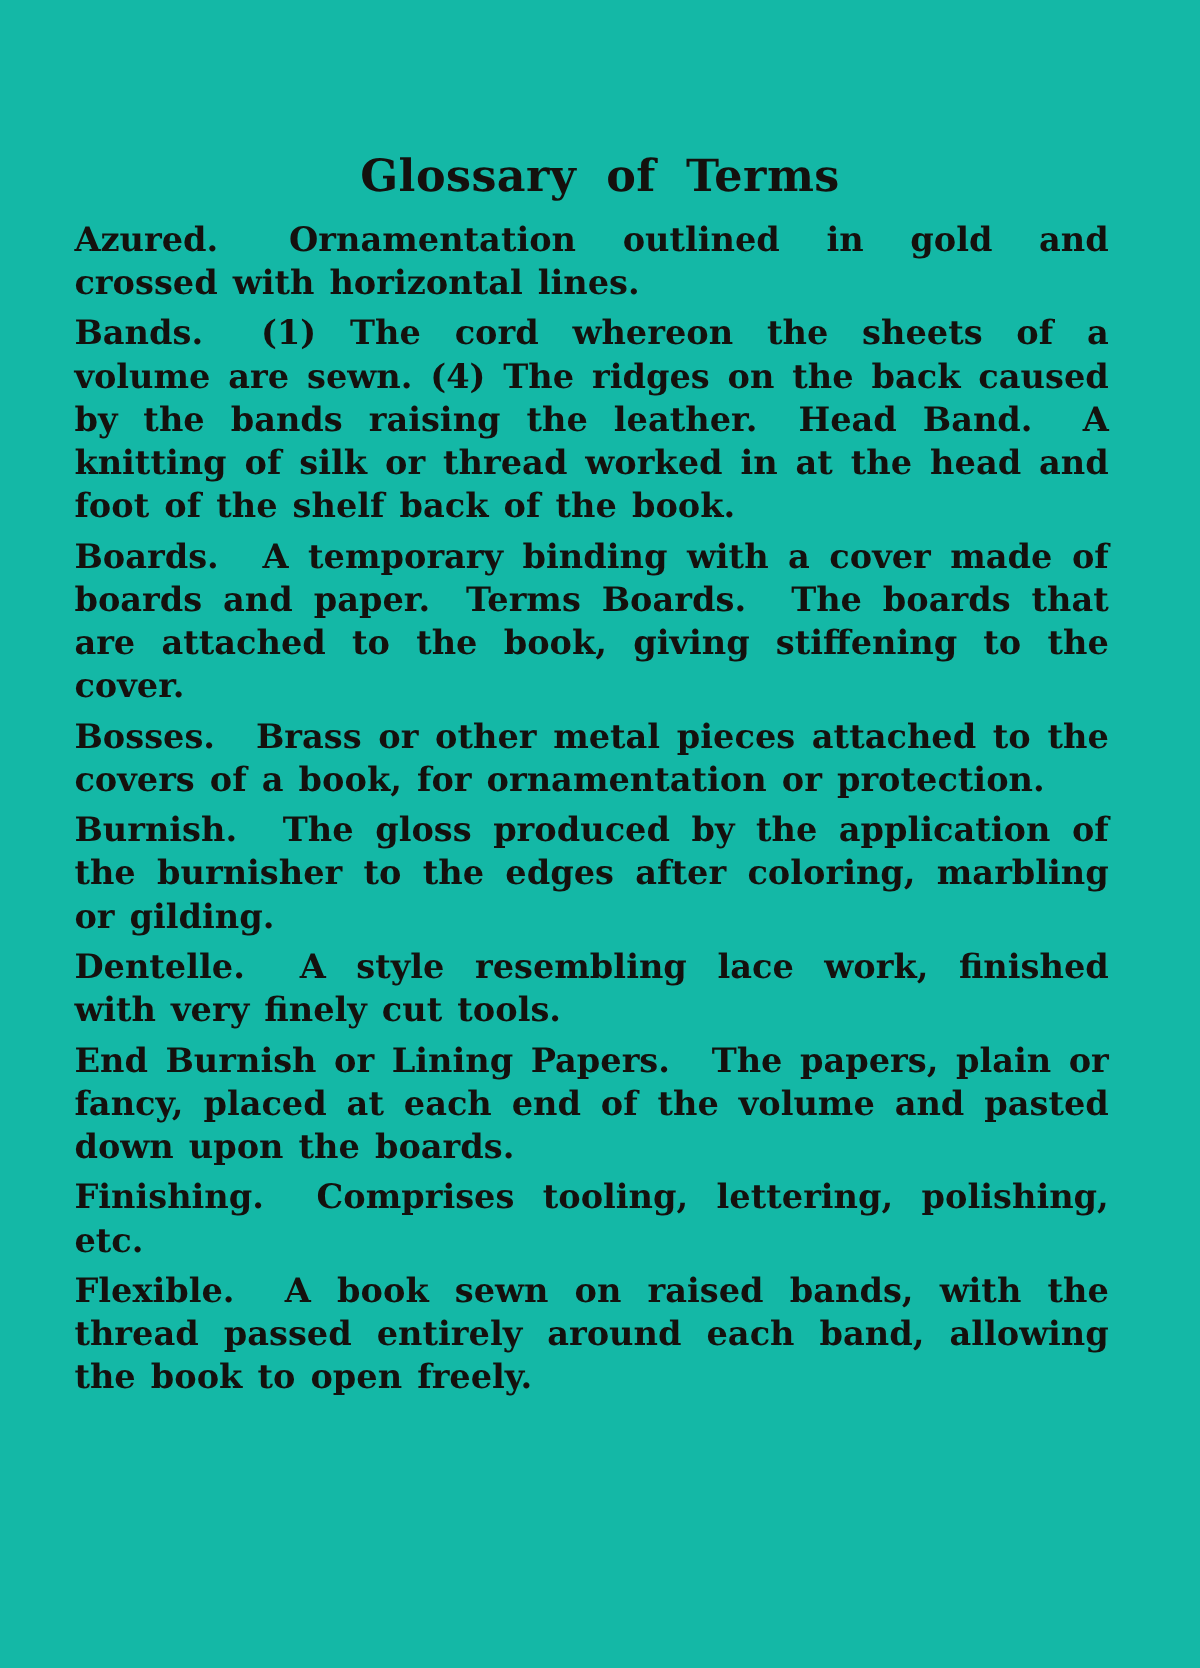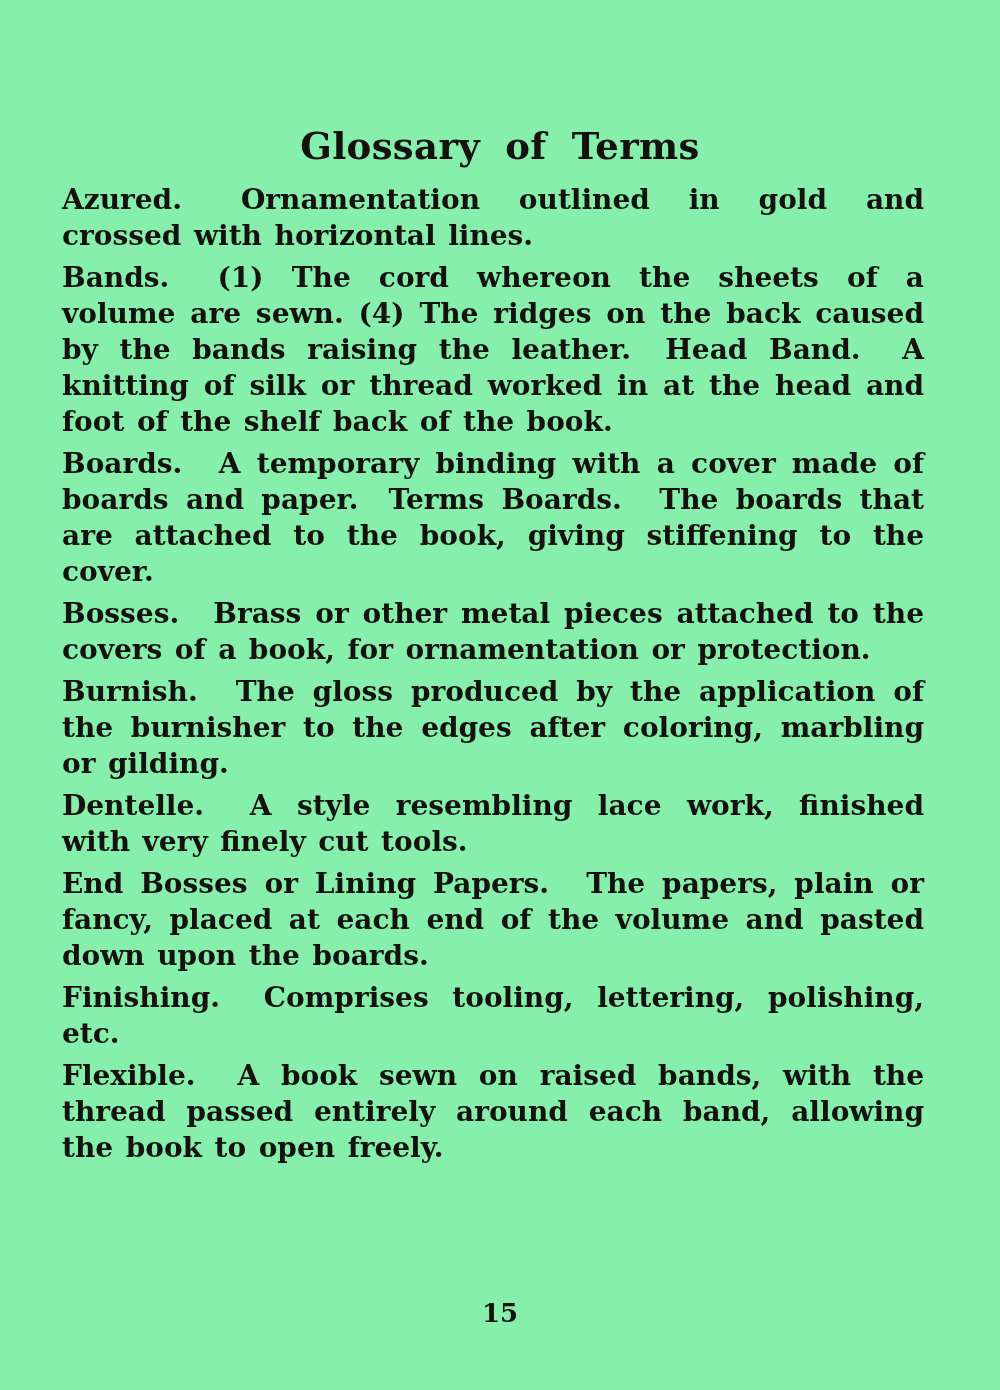--- a/index.html
+++ b/index.html
@@ -5,21 +5,21 @@
   html, body {
     margin: 0;
     padding: 0;
     background: #ffffff;
   }
   .page {
     position: relative;
     width: 1000px;
     height: 1390px;
     box-sizing: border-box;
-    background: #86efac;
+    background: #14b8a6;
     color: #14110e;
     font-family: "DejaVu Serif", serif;
     padding-top: 126px;
     overflow: hidden;
   }
   .title {
     margin: 0 0 15px 0;
     text-align: center;
     font-size: 37px;
     line-height: 1.1;
@@ -61,19 +61,18 @@
 <div class="page">
   <h1 class="title">Glossary of Terms</h1>
 
   <div class="entries">
       <p class="entry"><span class="term">Azured.</span> <span class="def">Ornamentation outlined in gold and crossed with horizontal lines.</span> </p>
       <p class="entry"><span class="term">Bands.</span> <span class="def">(1) The cord whereon the sheets of a volume are sewn.  (4) The ridges on the back caused by the bands raising the leather.</span> <span class="term">Head Band.</span> <span class="def">A knitting of silk or thread worked in at the head and foot of the shelf back of the book.</span> </p>
       <p class="entry"><span class="term">Boards.</span> <span class="def">A temporary binding with a cover made of boards and paper.</span> <span class="term">Terms Boards.</span> <span class="def">The boards that are attached to the book, giving stiffening to the cover.</span> </p>
       <p class="entry"><span class="term">Bosses.</span> <span class="def">Brass or other metal pieces attached to the covers of a book, for ornamentation or protection.</span> </p>
       <p class="entry"><span class="term">Burnish.</span> <span class="def">The gloss produced by the application of the burnisher to the edges after coloring, marbling or gilding.</span> </p>
       <p class="entry"><span class="term">Dentelle.</span> <span class="def">A style resembling lace work, finished with very finely cut tools.</span> </p>
-      <p class="entry"><span class="term">End Bosses or Lining Papers.</span> <span class="def">The papers, plain or fancy, placed at each end of the volume and pasted down upon the boards.</span> </p>
+      <p class="entry"><span class="term">End Burnish or Lining Papers.</span> <span class="def">The papers, plain or fancy, placed at each end of the volume and pasted down upon the boards.</span> </p>
       <p class="entry"><span class="term">Finishing.</span> <span class="def">Comprises tooling, lettering, polishing, etc.</span> </p>
       <p class="entry"><span class="term">Flexible.</span> <span class="def">A book sewn on raised bands, with the thread passed entirely around each band, allowing the book to open freely.</span> </p>
     </div>
 
-  <div class="pagenum">15</div>
 </div>
 
 </body></html>

